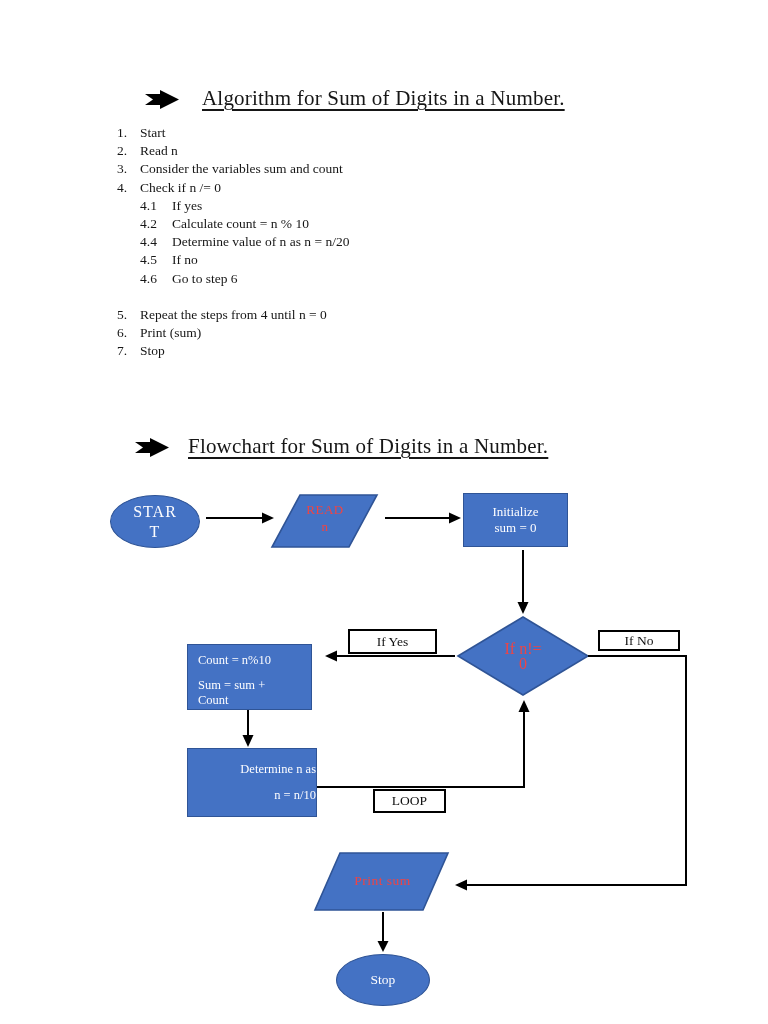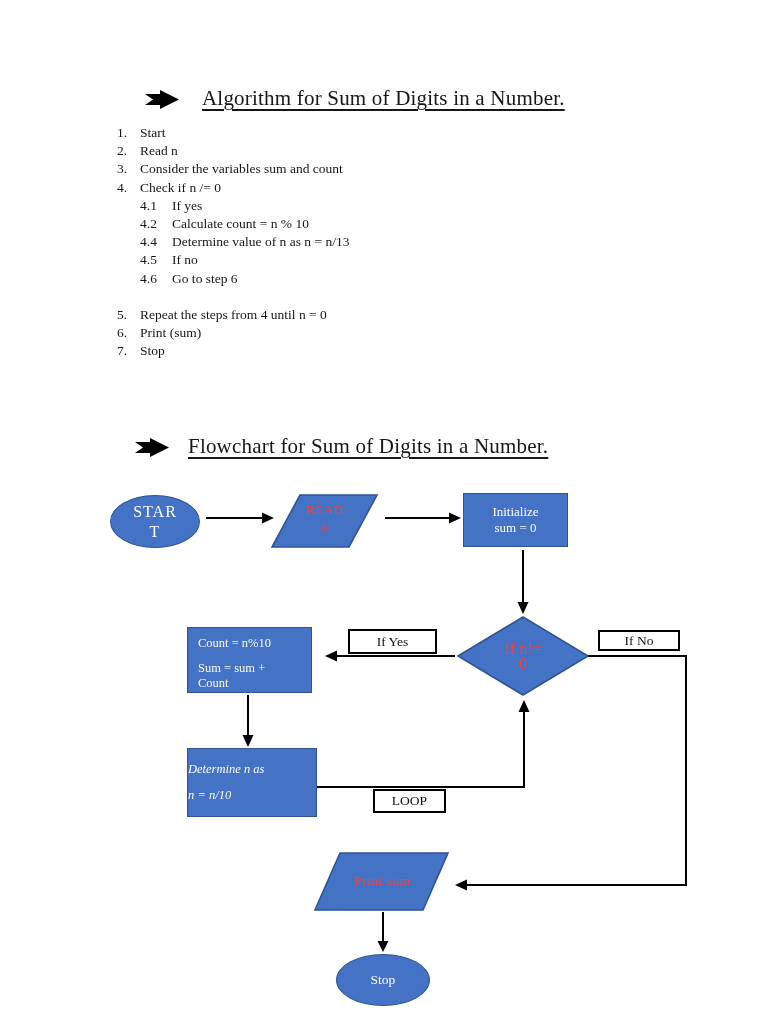--- a/index.html
+++ b/index.html
@@ -31,22 +31,22 @@
   .shape{position:absolute;background:var(--shape-fill);border:1.6px solid var(--shape-border);
     color:#fdfdff;z-index:2;}
   .ellipse{border-radius:50%;}
   .shape-text{position:absolute;color:#ef4444;text-align:center;z-index:2;}
   .start-inner{position:absolute;left:0;right:0;top:6px;height:41px;overflow:hidden;
     text-align:center;font-size:16px;line-height:20px;letter-spacing:1px;}
   .init-rect{display:flex;flex-direction:column;align-items:center;justify-content:center;
     font-size:13px;}
   .count-rect{font-size:12.5px;line-height:15px;padding:8px 6px 0 10px;text-align:left;}
   .count-first{margin-bottom:10px;}
-  .det-rect{display:flex;flex-direction:column;align-items:flex-start;justify-content:center;
-    gap:11px;font-size:12.5px;font-style:italic;}
+  .det-rect{display:flex;flex-direction:column;align-items:flex-end;justify-content:center;
+    gap:11px;font-size:12.5px;}
   .decision-text{font-size:16px;line-height:15px;}
   .label-box{position:absolute;background:#ffffff;border:2px solid #000000;color:#101010;
     display:flex;align-items:center;justify-content:center;font-size:13.5px;z-index:3;}
   .stop-ellipse{display:flex;align-items:center;justify-content:center;font-size:13.5px;}
 </style>
 </head>
 <body>
 
 <div class="page">
 
@@ -75,21 +75,21 @@
     <div class="algo-line sub">
         <span class="n">4.1</span>
         <span>If yes</span>
       </div>
     <div class="algo-line sub">
         <span class="n">4.2</span>
         <span>Calculate count = n % 10</span>
       </div>
     <div class="algo-line sub">
         <span class="n">4.4</span>
-        <span>Determine value of n as n = n/13</span>
+        <span>Determine value of n as n = n/20</span>
       </div>
     <div class="algo-line sub">
         <span class="n">4.5</span>
         <span>If no</span>
       </div>
     <div class="algo-line sub">
         <span class="n">4.6</span>
         <span>Go to step 6</span>
       </div>
     <div class="algo-gap"></div>
@@ -157,21 +157,21 @@
     <div class="shape init-rect" style="left:463px;top:13px;width:105px;height:54px;">
       <div>Initialize</div>
       <div>sum = 0</div>
     </div>
 
     <div class="shape-text decision-text" style="left:488px;top:161px;width:70px;">
       <div>If n!=</div>
       <div>0</div>
     </div>
 
-    <div class="shape count-rect" style="left:187px;top:147px;width:125px;height:66px;">
+    <div class="shape count-rect" style="left:187px;top:164px;width:125px;height:66px;">
       <div class="count-first">Count = n%10</div>
       <div>Sum = sum +</div>
       <div>Count</div>
     </div>
 
     <div class="shape det-rect" style="left:187px;top:268px;width:130px;height:69px;">
       <div>Determine n as</div>
       <div>n = n/10</div>
     </div>
 

